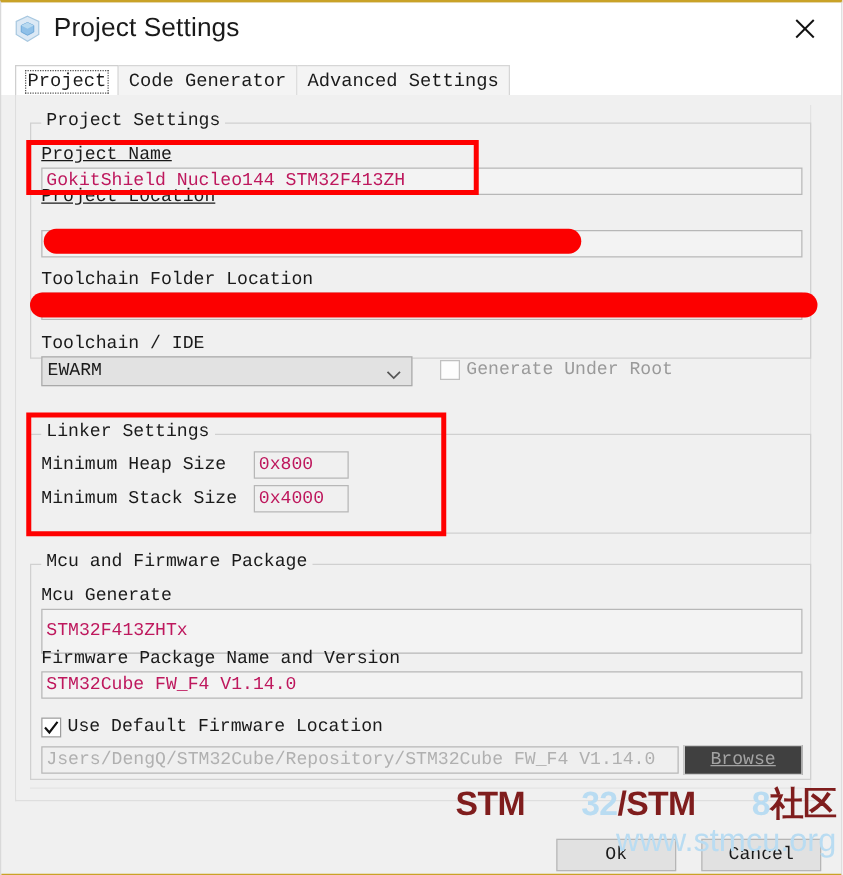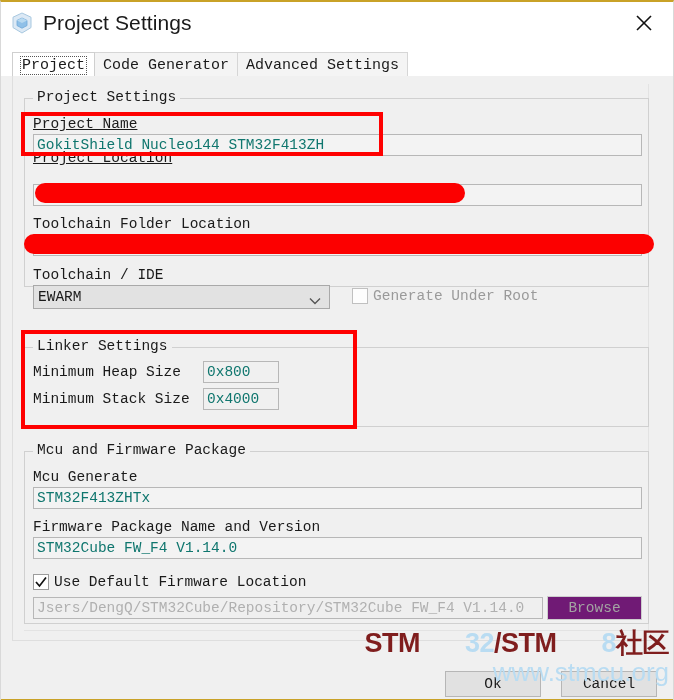--- a/index.html
+++ b/index.html
@@ -144,21 +144,21 @@
     color: #1a1a1a;
     white-space: nowrap;
   }
 
   .textbox {
     position: absolute;
     background: #f0f0f0;
     border: 1px solid #b7b7b7;
     font-family: "Liberation Mono", monospace;
     font-size: 14.5px;
-    color: #0f766e;
+    color: #be185d;
     padding: 0 3px;
     display: flex;
     align-items: center;
     overflow: hidden;
     white-space: nowrap;
   }
   .textbox.white { background: #f3f3f3; }
   .textbox.grayed { color: #b0b0b0; background: #efefef; text-align: right; }
 
   .combobox {
@@ -209,21 +209,21 @@
     background: #e1e1e1;
     border: 1px solid #b6b6b6;
     font-family: "Liberation Mono", monospace;
     font-size: 14.5px;
     color: #1a1a1a;
     display: flex;
     align-items: center;
     justify-content: center;
     cursor: pointer;
   }
-  .btn.disabled { color: #a3a3a3; background: #701a75; border-color: #cdcdcd; }
+  .btn.disabled { color: #a3a3a3; background: #404040; border-color: #cdcdcd; text-decoration: underline; }
 
   
   .redaction {
     position: absolute;
     background: #fc0000;
     border-radius: 11px;
     z-index: 8;
   }
   
   .annot {
@@ -351,21 +351,21 @@
       <div class="textbox" style="left:190px; top:285px; width:76px; height:22px;">0x800</div>
 
       <div class="field-label" style="left:20px; top:315px;">Minimum Stack Size</div>
       <div class="textbox" style="left:190px; top:312px; width:76px; height:22px;">0x4000</div>
 
       <div class="group" style="left:11px; top:375px; width:625px; height:173px;">
         <div class="group-title">Mcu and Firmware Package</div>
       </div>
 
       <div class="field-label" style="left:20px; top:393px;">Mcu Generate</div>
-      <div class="textbox white" style="left:20px; top:411px; width:609px; height:22px;">STM32F413ZHTx</div>
+      <div class="textbox white" style="left:20px; top:411px; width:609px; height:36px;">STM32F413ZHTx</div>
 
       <div class="field-label" style="left:20px; top:443px;">Firmware Package Name and Version</div>
       <div class="textbox white" style="left:20px; top:461px; width:609px; height:22px;">STM32Cube FW_F4 V1.14.0</div>
 
       <div class="checkbox-row" style="left:20px; top:498px;">
         <span class="cb">
           <svg width="14" height="14" viewBox="0 0 14 14">
             <polyline points="2,7 5.5,11 12,2.5" fill="none" stroke="#111" stroke-width="1.7"></polyline>
           </svg>
         </span>

